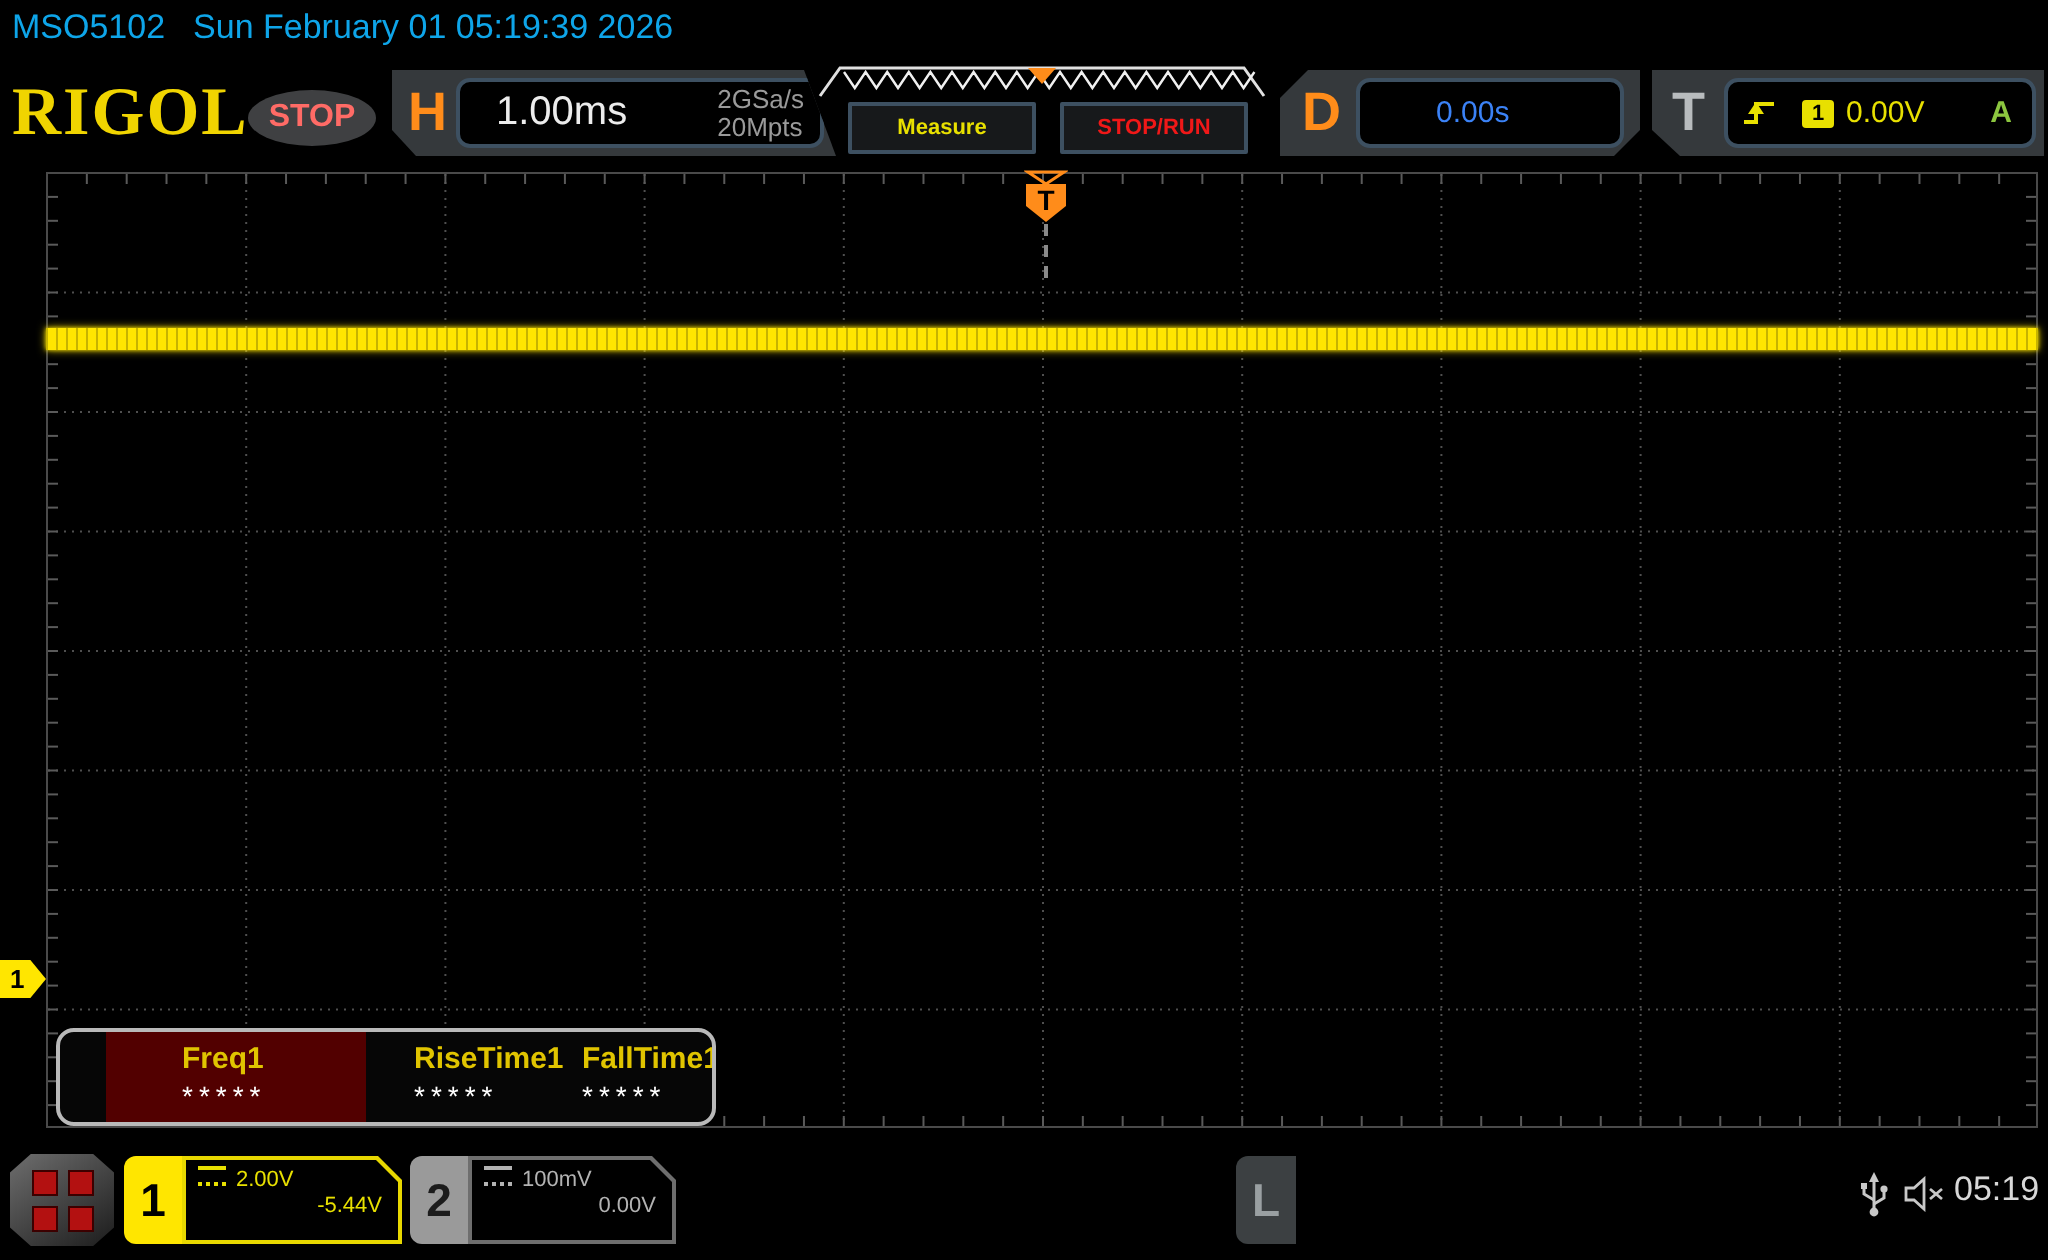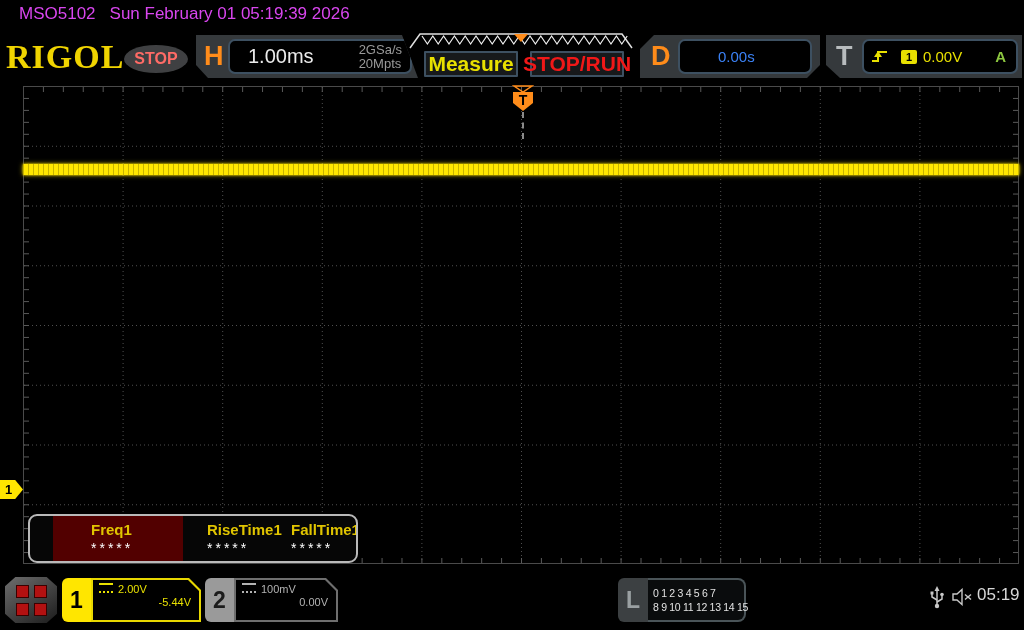--- a/index.html
+++ b/index.html
@@ -1,21 +1,21 @@
 <!DOCTYPE html>
 <html><head>
 <meta charset="utf-8">
 <style>
   html,body{margin:0;padding:0;background:#000;}
   .screen{position:relative;width:1024px;height:630px;background:#000;overflow:hidden;
           font-family:"Liberation Sans",sans-serif;-webkit-font-smoothing:antialiased;}
   .abs{position:absolute;}
 
   
-  .titlebar{left:6px;top:4px;color:#d946ef;font-size:17px;white-space:nowrap;margin-left:13px;}
+  .titlebar{left:6px;top:4px;color:#0ea5e9;font-size:17px;white-space:nowrap;}
   .titlebar .model{margin-right:14px;}
 
   
   .brand{left:6px;top:40px;color:#f0d400;font-family:"Liberation Serif",serif;
          font-weight:bold;font-size:34px;letter-spacing:1px;line-height:34px;}
   .stop-oval{left:124px;top:45px;width:64px;height:28px;background:#3f4042;border-radius:50%;
              color:#ff6b66;font-weight:bold;font-size:16px;display:flex;align-items:center;justify-content:center;}
   .hgroup{background:#35393c;}
   .grp-h{left:196px;top:35px;width:222px;height:43px;
          clip-path:polygon(0 0,calc(100% - 16px) 0,100% 100%,12px 100%,0 calc(100% - 13px));}
@@ -34,21 +34,21 @@
   .tb-value{color:#ececec;font-size:20px;padding-left:18px;flex:1;}
   .sr-col{color:#9a9a9a;font-size:13px;line-height:14px;text-align:left;padding-right:8px;}
   .d-value{color:#3b82f6;font-size:15px;padding-left:18px;margin-left:20px;}
   .trig-badge{background:#e8e000;color:#000;font-size:11px;font-weight:bold;width:16px;height:14px;
               border-radius:2px;display:flex;align-items:center;justify-content:center;margin:0 6px 0 12px;}
   .trig-level{color:#e8e000;font-size:15px;}
   .trig-mode{color:#8cc63f;font-size:15px;font-weight:bold;margin-left:auto;padding-right:4px;}
 
   .hdr-btn{width:94px;height:26px;background:#17191b;border:2px solid #3d5061;border-radius:1px;
            box-sizing:border-box;display:flex;align-items:center;justify-content:center;
-           font-weight:bold;font-size:21px;}
+           font-weight:bold;font-size:11px;}
   .btn-measure{left:424px;top:51px;color:#e8e000;}
   .btn-stoprun{left:530px;top:51px;color:#f01818;}
   .thumb{left:408px;top:32px;width:226px;height:18px;}
 
   
   .grid-wrap{left:23px;top:86px;width:996px;height:478px;}
   .trace{left:23px;top:164px;width:996px;height:11px;background:#ffe600;
          box-shadow:0 0 5px rgba(255,230,0,.75),0 0 2px rgba(255,230,0,.9);
          background-image:repeating-linear-gradient(90deg,rgba(0,0,0,.22) 0 1px,transparent 1px 5px),
                           linear-gradient(to bottom,rgba(255,230,0,.35),#ffe600 30%,#ffe600 72%,rgba(255,230,0,.35));}
@@ -417,24 +417,20 @@
       <div class="chan-border"></div>
       <div class="chan-inner">
         <div><span class="coup"></span><span>100mV</span></div>
         <div class="chan-row2">0.00V</div>
       </div>
     </div>
   </div>
 
   <div class="lblock">
     <div class="l-tab">L</div>
-    <div class="l-body">
-      <span>0 1 2 3   4 5 6 7</span>
-      <span>8 9 10 11 12 13 14 15</span>
-    </div>
   </div>
 
   <svg class="abs usb-icon" width="16" height="24">
     <circle cx="8" cy="20" r="2.2" fill="#c8c8c8"></circle>
     <line x1="8" y1="18" x2="8" y2="3" stroke="#c8c8c8" stroke-width="1.5"></line>
     <polygon points="8,0 5.5,5 10.5,5" fill="#c8c8c8"></polygon>
     <path d="M8,14 L3,11 L3,8" fill="none" stroke="#c8c8c8" stroke-width="1.5"></path>
     <rect x="1.5" y="5.5" width="3" height="3" fill="#c8c8c8"></rect>
     <path d="M8,16 L13,13 L13,10" fill="none" stroke="#c8c8c8" stroke-width="1.5"></path>
     <circle cx="13" cy="8.5" r="1.8" fill="#c8c8c8"></circle>

